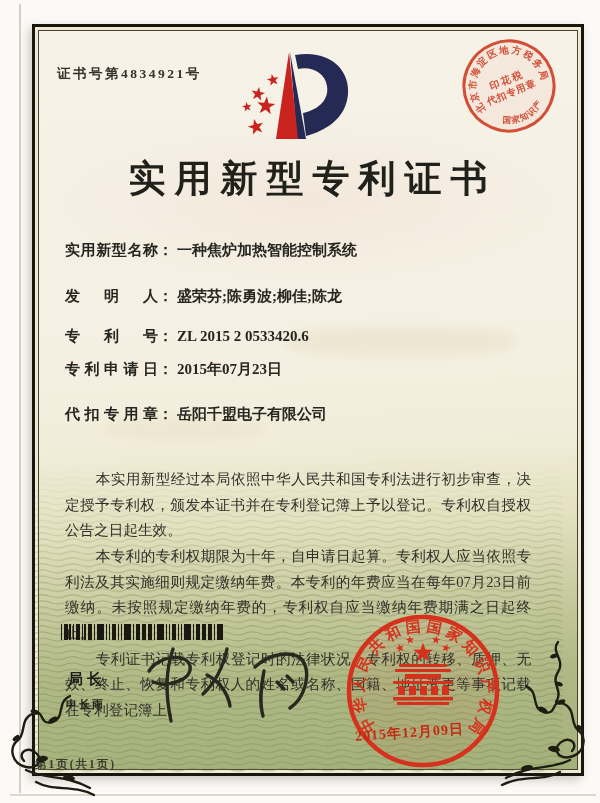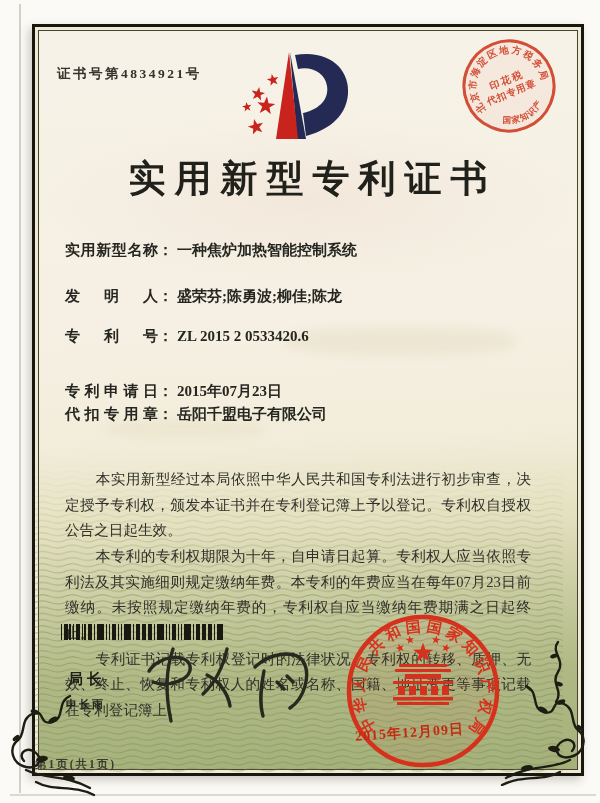--- a/index.html
+++ b/index.html
@@ -34,21 +34,21 @@
   .logo{position:absolute;left:200px;top:22px;width:122px;height:106px;}
 
   .tax-stamp{position:absolute;left:418px;top:3px;width:112px;height:112px;}
 
   .doc-title{position:absolute;left:0;top:127px;width:100%;text-align:center;
     font-size:37px;font-weight:700;letter-spacing:9px;text-indent:9px;color:#21211b;}
 
   .field-row{position:absolute;left:30px;font-size:15px;font-weight:700;color:#262620;white-space:nowrap;}
   .flabel{display:inline-block;width:93px;text-align:justify;text-align-last:justify;font-family:Liberation Mono, monospace;}
   .fcolon{margin-right:4px;}
-  .f0{top:214px;} .f1{top:260px;} .f2{top:300px;} .f3{top:355px;} .f4{top:378px;} .f5{top:417px;}
+  .f0{top:214px;} .f1{top:260px;} .f2{top:300px;} .f3{top:333px;} .f4{top:378px;} .f5{top:417px;}
 
   .body-text{position:absolute;left:30px;top:440px;width:466px;color:#30302a;
     font-size:14.6px;line-height:1.76;text-align:justify;}
   .body-text p{margin:0;text-indent:2.1em;font-weight:500;}
 
   .barcode{position:absolute;left:26px;top:597px;width:162px;height:16px;
     background:
      repeating-linear-gradient(90deg,#191911 0 1.5px,rgba(0,0,0,0) 1.5px 3px),
      repeating-linear-gradient(90deg,#191911 0 1px,rgba(0,0,0,0) 1px 7.5px),
      repeating-linear-gradient(90deg,rgba(0,0,0,0) 0 4px,#191911 4px 6.5px,rgba(0,0,0,0) 6.5px 12px);

